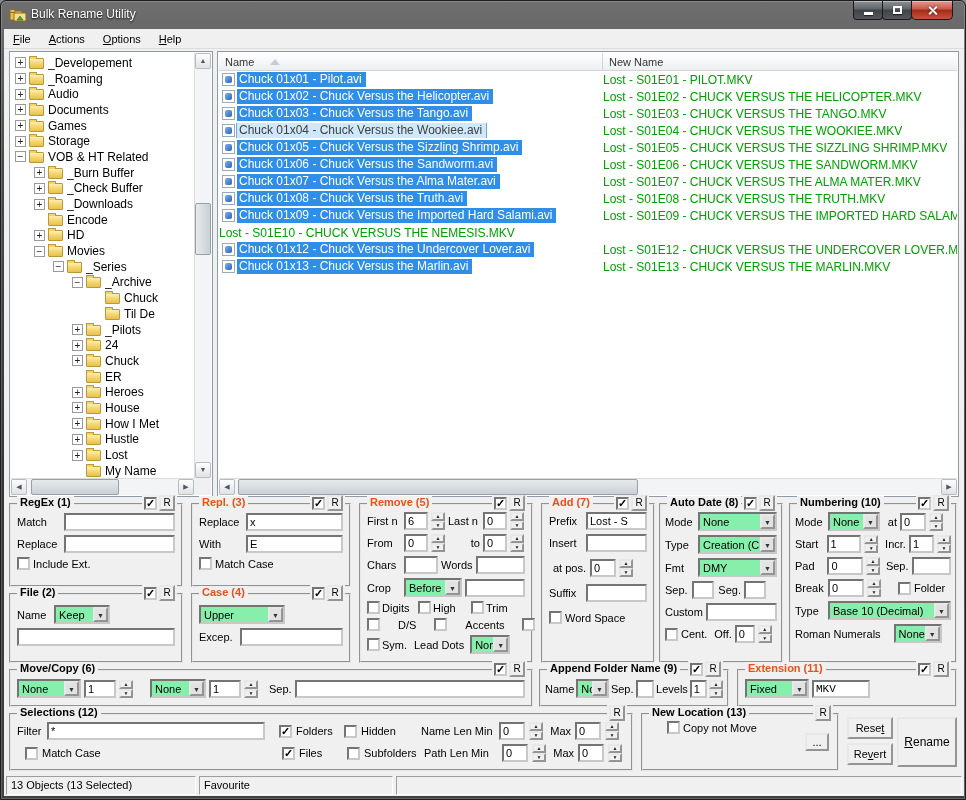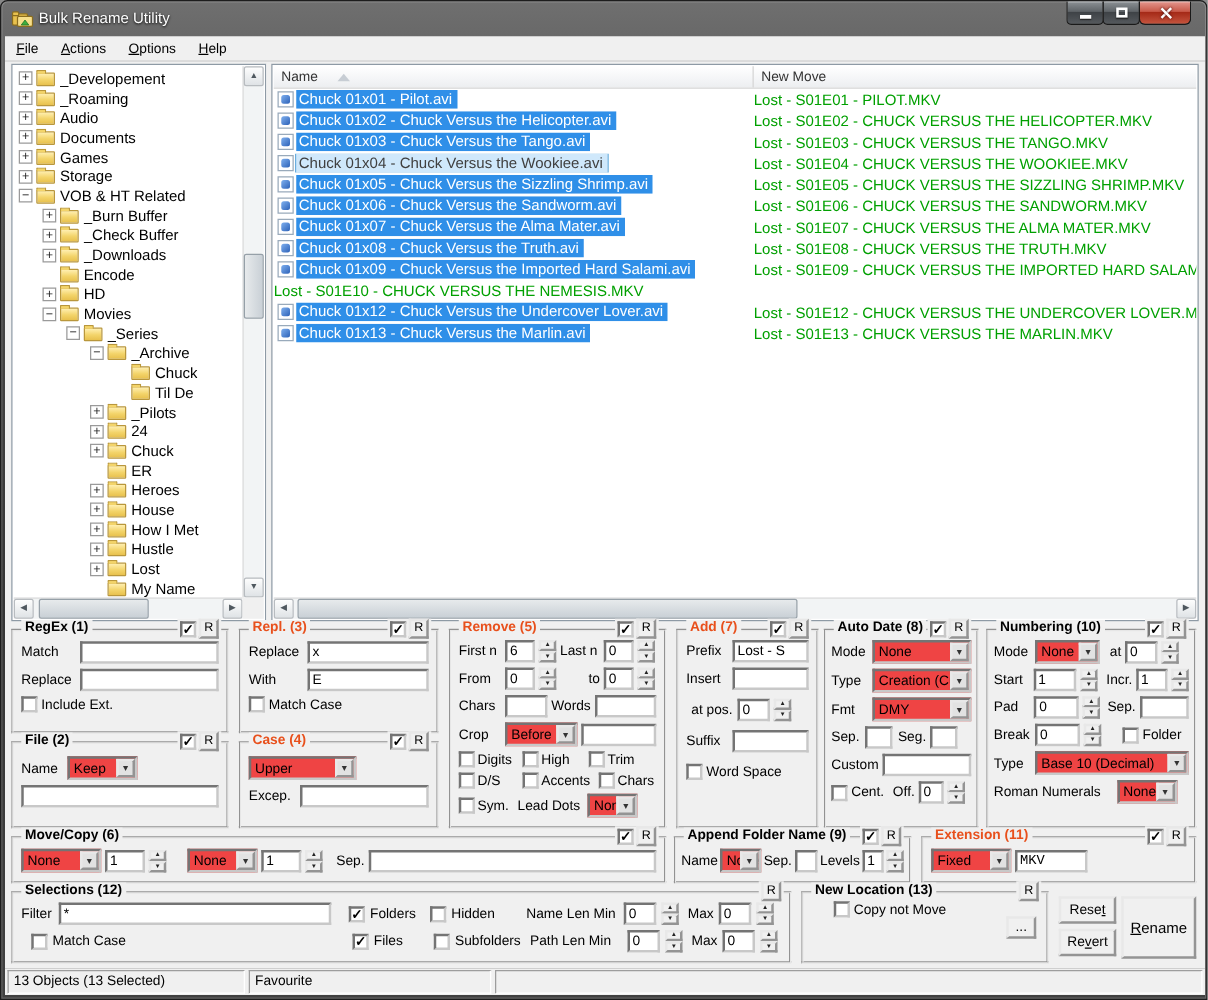--- a/index.html
+++ b/index.html
@@ -63,21 +63,21 @@
   .gb>.t{position:absolute;top:-9px;left:6px;background:#f0f0f0;padding:0 3px;font-weight:bold;color:#000;white-space:nowrap}
   .gb.orange>.t{color:var(--orange,#e8501c)}
   .gb>.hd{position:absolute;top:-10px;right:4px;display:flex;align-items:center;gap:2px;background:#f0f0f0;padding:0 2px}
   .rbtn{width:16px;height:16px;border:2px outset #e8e8e8;background:#f0f0f0;font-size:10px;font-family:inherit;line-height:10px;padding:0}
   .cb{display:inline-block;width:13px;height:13px;background:#fff;border:2px inset #c8c8c8;position:relative;flex:none}
   .cb.checked::after{content:"✓";position:absolute;left:0px;top:-2px;font-size:11px;font-weight:bold;color:#000}
   .pad{position:absolute;inset:2px 6px 2px 6px}
   .row{display:flex;align-items:center;margin-top:4px;gap:3px}
   .lbl{color:#000;white-space:nowrap}
   .tb{height:18px;border:2px inset #c8c8c8;background:#fff;font:11px "Liberation Sans",sans-serif;padding:0 2px;min-width:0}
-  .dd{height:19px;border:2px inset #c8c8c8;background:#ef4444;display:flex;align-items:center;position:relative;padding-left:3px;white-space:nowrap;overflow:hidden}
+  .dd{height:19px;border:2px inset #c8c8c8;background:#86efac;display:flex;align-items:center;position:relative;padding-left:3px;white-space:nowrap;overflow:hidden}
   .dd .db{position:absolute;right:0;top:0;bottom:0;width:15px;border:2px outset #e8e8e8;background:#e2e2e2;font-size:7px;color:#333;text-align:center;line-height:13px}
   .spin{display:inline-flex;flex-direction:column;width:14px;height:18px;flex:none}
   .spin i{flex:1;border:2px outset #e8e8e8;background:#f0f0f0;font-style:normal;font-size:5px;line-height:5px;text-align:center;color:#222}
   .w30{width:30px;flex:none}.w34{width:34px;flex:none}.w38{width:38px;flex:none}.w44{width:44px;flex:none}
   .grow{flex:1}
   .btn{border:2px outset #e8e8e8;background:#f0f0f0;font:11px "Liberation Sans",sans-serif;color:#000}
   
   .statusbar{position:absolute;left:3px;top:774px;width:960px;height:21px;background:#f0f0f0;display:flex;gap:3px;padding:1px 2px;font-size:11px}
   .scell{border:1px solid;border-color:#9d9d9d #ffffff #ffffff #9d9d9d;padding:2px 4px;white-space:nowrap;overflow:hidden}
 </style>
@@ -297,21 +297,21 @@
   </div>
   <div class="splitter"></div>
 
   <div class="list-panel">
     <div class="list-head">
       <span class="hcell name">
         <span>Name</span>
         <span class="sort-arrow"></span>
       </span>
       <span class="hcell">
-        <span>New Move</span>
+        <span>New Name</span>
       </span>
     </div>
     <div class="list-rows">
         <div class="lrow">
           <span class="cell-name">
             <span class="ficon"></span>
             <span class="sel">Chuck 01x01 - Pilot.avi</span>
           </span>
           <span class="cell-new">Lost - S01E01 - PILOT.MKV</span>
         </div>
@@ -490,21 +490,21 @@
         <input class="tb grow" value="" style="">
       </div>
       <div class="row" style="gap:2px">
         <span class="cb"></span>
           <span class="lbl" style="width:34px">Digits</span>
         <span class="cb"></span>
           <span class="lbl" style="width:30px">High</span>
         <span class="cb" style="margin-left:6px"></span>
           <span class="lbl">Trim</span>
       </div>
-      <div class="row" style="gap:2px">
+      <div class="row" style="gap:18px">
         <span class="cb"></span>
           <span class="lbl" style="width:34px">D/S</span>
         <span class="cb"></span>
           <span class="lbl" style="width:44px">Accents</span>
         <span class="cb"></span>
           <span class="lbl">Chars</span>
       </div>
       <div class="row" style="gap:2px">
         <span class="cb"></span>
           <span class="lbl" style="width:30px">Sym.</span>

